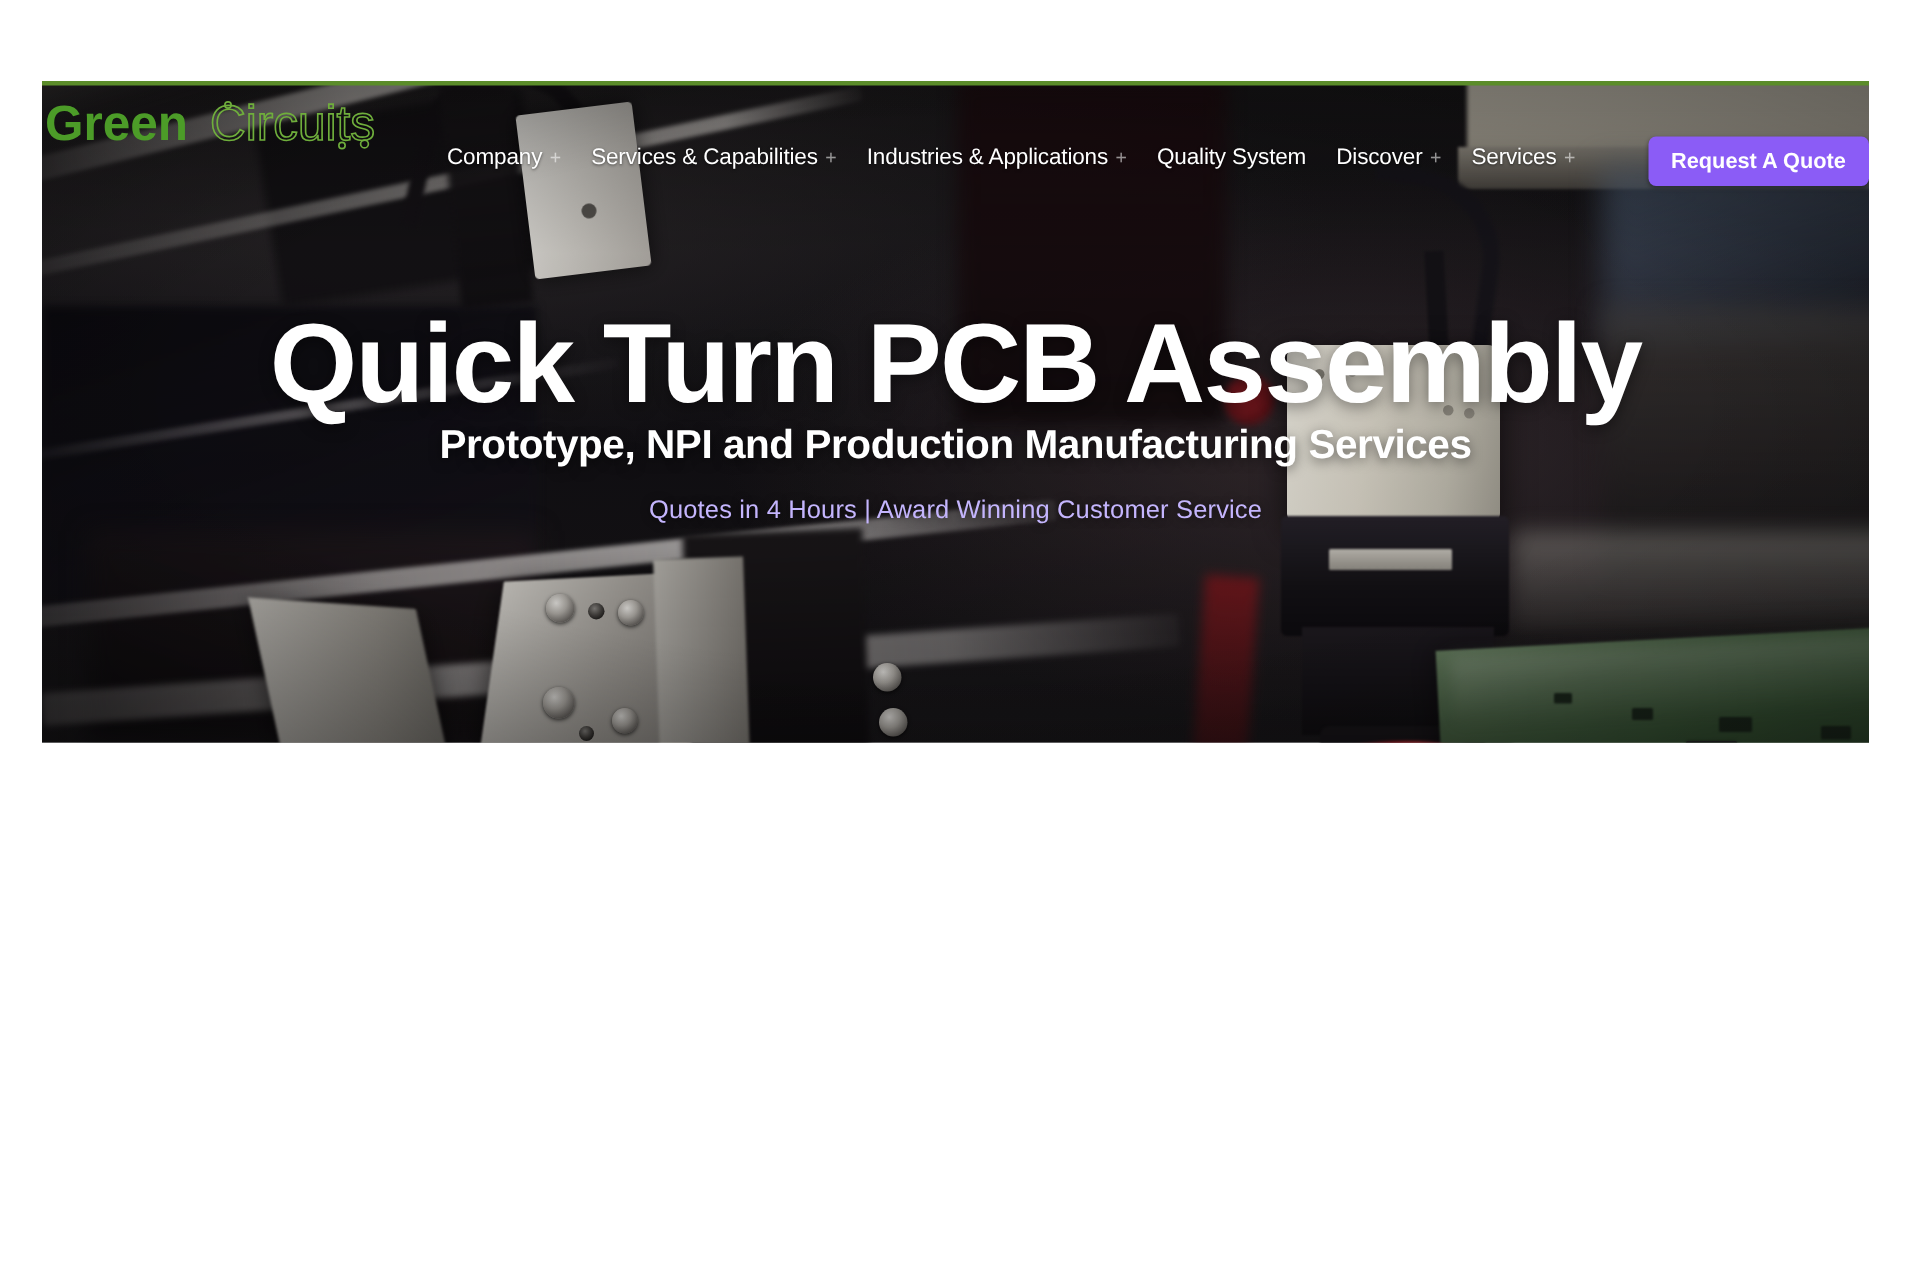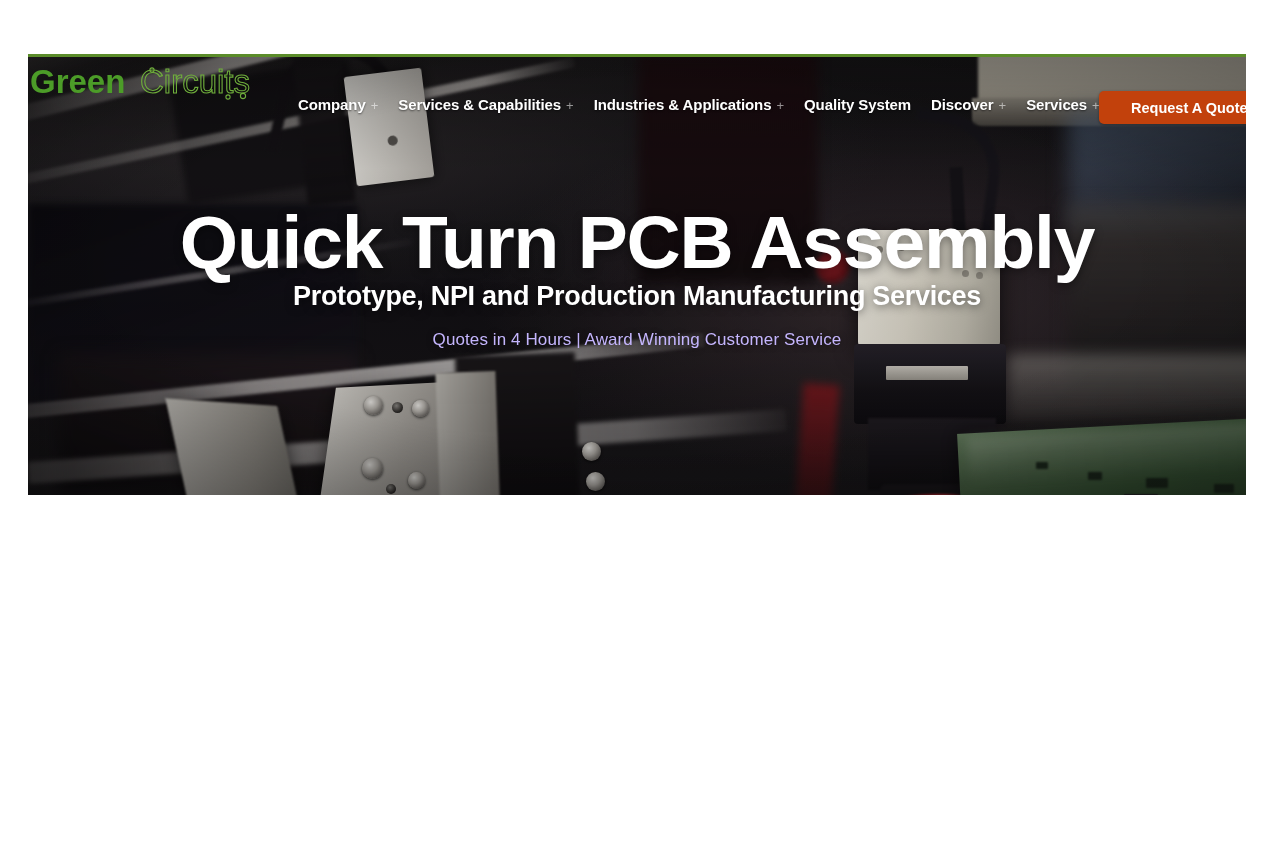--- a/index.html
+++ b/index.html
@@ -335,44 +335,44 @@
   .nav-item {
     display: flex;
     align-items: baseline;
     padding: 0 10px;
     cursor: pointer;
     white-space: nowrap;
   }
   .nav-label {
     color: #ffffff;
     font-size: 15px;
-    font-weight: 700;
+    font-weight: 400;
     letter-spacing: -0.1px;
     font-family: "Liberation Sans", sans-serif;
     font-stretch: condensed;
     text-shadow: 0 1px 2px rgba(0,0,0,0.55);
   }
   .nav-plus {
     color: rgba(255,255,255,0.55);
     font-size: 13px;
     font-weight: 400;
     margin-left: 5px;
     line-height: 1;
   }
 
   .cta {
     position: absolute;
     left: 1071px;
     top: 35px;
     height: 33px;
-    padding: 0 32px;
+    padding: 0 15px;
     display: flex;
     align-items: center;
     justify-content: center;
-    background: #c2410c;
+    background: #8b5cf6;
     color: #ffffff;
     font-size: 14.5px;
     font-weight: 700;
     font-stretch: condensed;
     border: none;
     border-radius: 5px;
     cursor: pointer;
     font-family: "Liberation Sans", sans-serif;
     white-space: nowrap;
     box-shadow: 0 1px 3px rgba(0,0,0,0.35);

